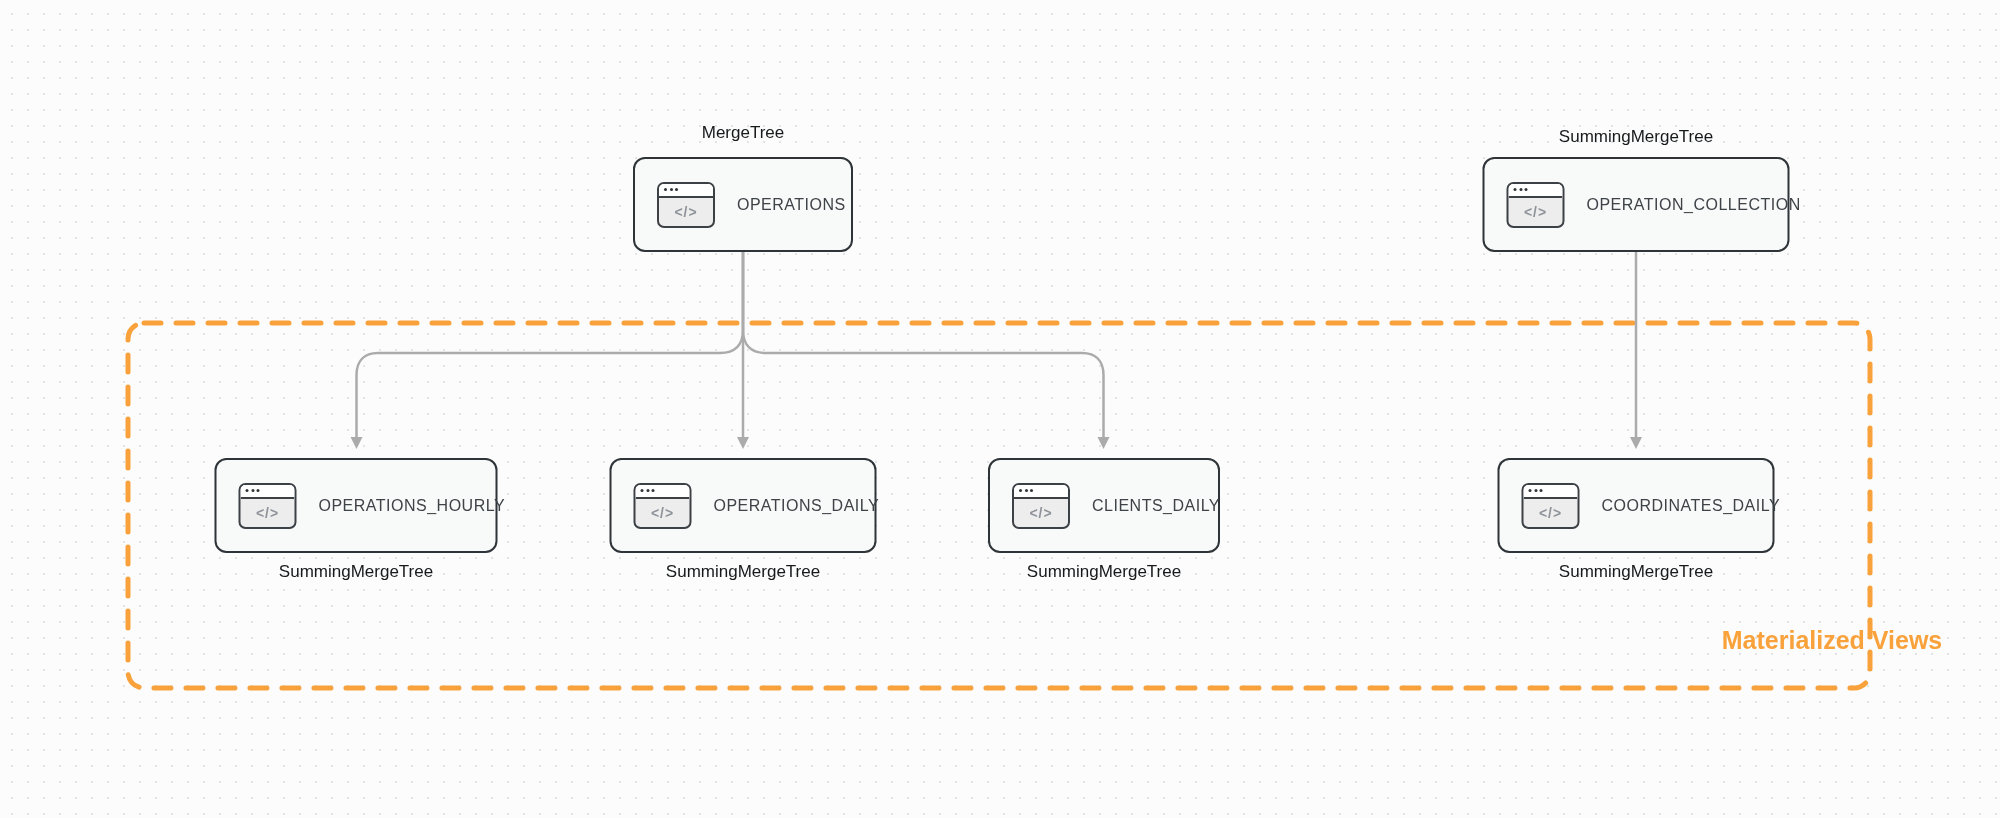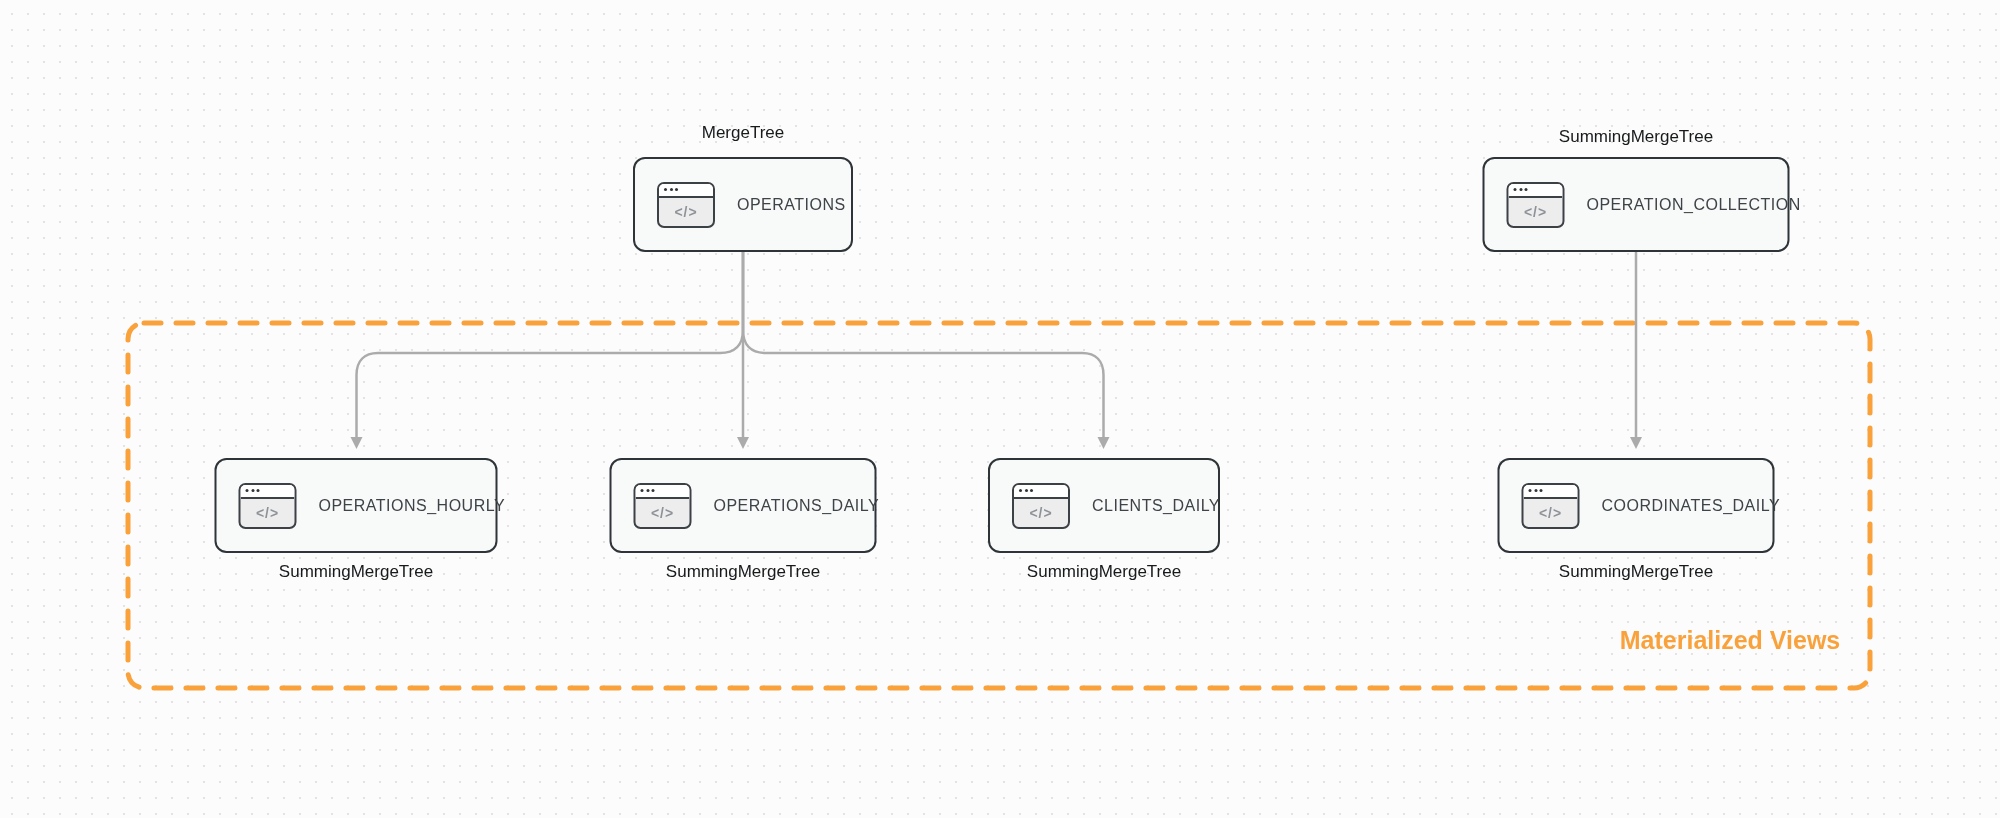--- a/index.html
+++ b/index.html
@@ -187,15 +187,15 @@
       <div class="win-body">&lt;/&gt;</div>
     </div>
     <div class="node-label">COORDINATES_DAILY</div>
   </div>
 
   <div class="engine-label" style="left:356px; top:572px;">SummingMergeTree</div>
   <div class="engine-label" style="left:743px; top:572px;">SummingMergeTree</div>
   <div class="engine-label" style="left:1104px; top:572px;">SummingMergeTree</div>
   <div class="engine-label" style="left:1636px; top:572px;">SummingMergeTree</div>
 
-  <div class="group-caption" style="left:1730px; top:640px;">Materialized Views</div>
+  <div class="group-caption" style="left:1832px; top:640px;">Materialized Views</div>
 
 </div>
 
 </body></html>

